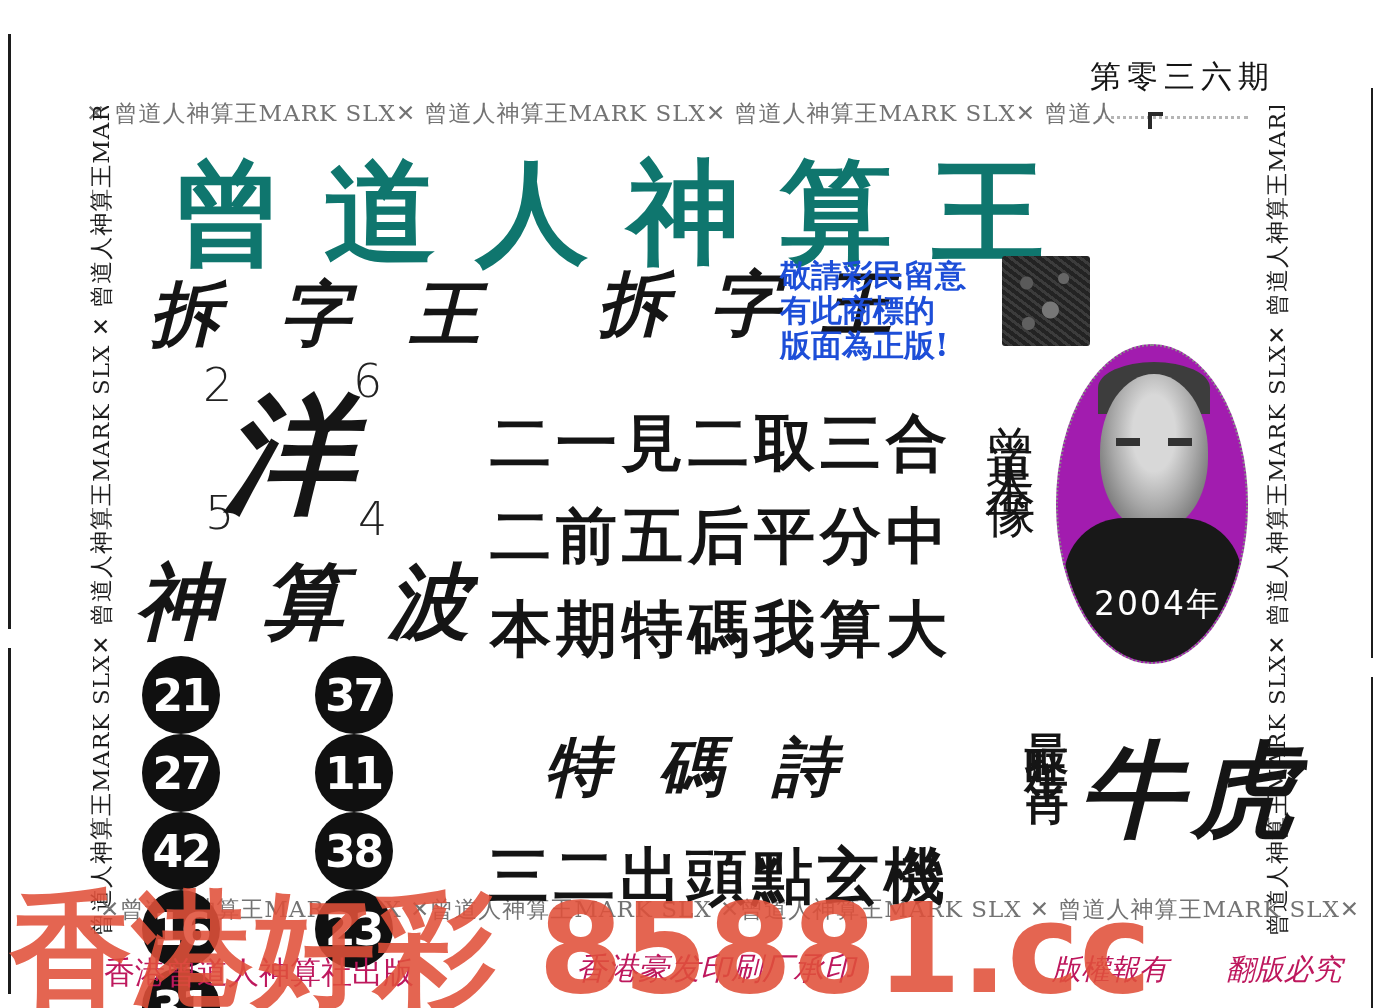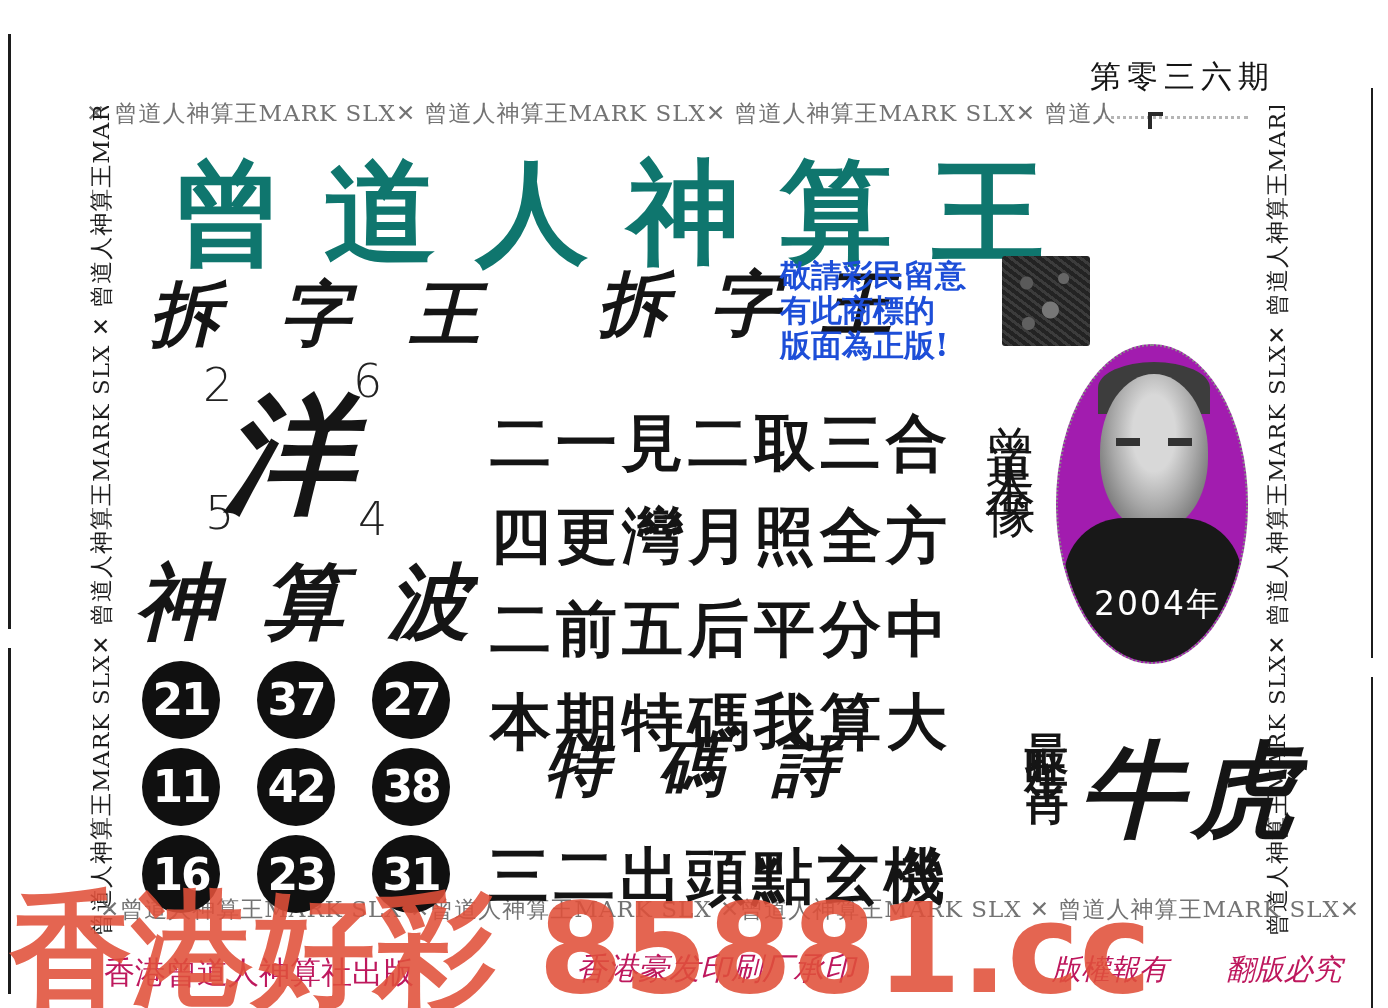--- a/index.html
+++ b/index.html
@@ -63,21 +63,21 @@
   #num-tl { left:203px; top:358px; }
   #num-tr { left:353px; top:354px; }
   #num-bl { left:205px; top:486px; }
   #num-br { left:358px; top:492px; }
   #split-char { left:224px; top:368px; font-size:130px; }
 
   #balls-heading { left:136px; top:548px; font-size:82px; letter-spacing:44px; white-space:nowrap;text-align:right; }
 
   #balls-grid {
     left:142px; top:656px; width:345px; height:262px;
-    display:grid; grid-template-columns:repeat(3,1fr); grid-template-rows:repeat(3,1fr);
+    display:grid; grid-template-columns:repeat(2,1fr); grid-template-rows:repeat(3,1fr);
     justify-items:start; align-items:center;
   }
   .ball {
     width:78px; height:78px; border-radius:50%; background:#101010;
     color:#fff; display:flex; align-items:center; justify-content:center;
     font-family:"DejaVu Sans","Liberation Sans",sans-serif; font-size:44px; font-weight:bold;
     letter-spacing:-2px;
   }
 
   #poem { left:490px; top:396px; width:470px; }
@@ -181,21 +181,20 @@
   <div class="ball">11</div>
   <div class="ball">42</div>
   <div class="ball">38</div>
   <div class="ball">16</div>
   <div class="ball">23</div>
   <div class="ball">31</div>
 </div>
 
 <div class="abs" id="poem">
   <div class="poem-line">二一見二取三合</div>
-  <div class="poem-line">四更灣月照全方</div>
   <div class="poem-line">二前五后平分中</div>
   <div class="poem-line">本期特碼我算大</div>
 </div>
 
 <div class="abs brush" id="tema-heading">特碼詩</div>
 <div class="abs" id="tema-verse">三二出頭點玄機</div>
 
 <div class="abs vertical-text" id="portrait-caption">曾道人玉像</div>
 <div class="abs" id="portrait">
   <div class="hair"></div>

